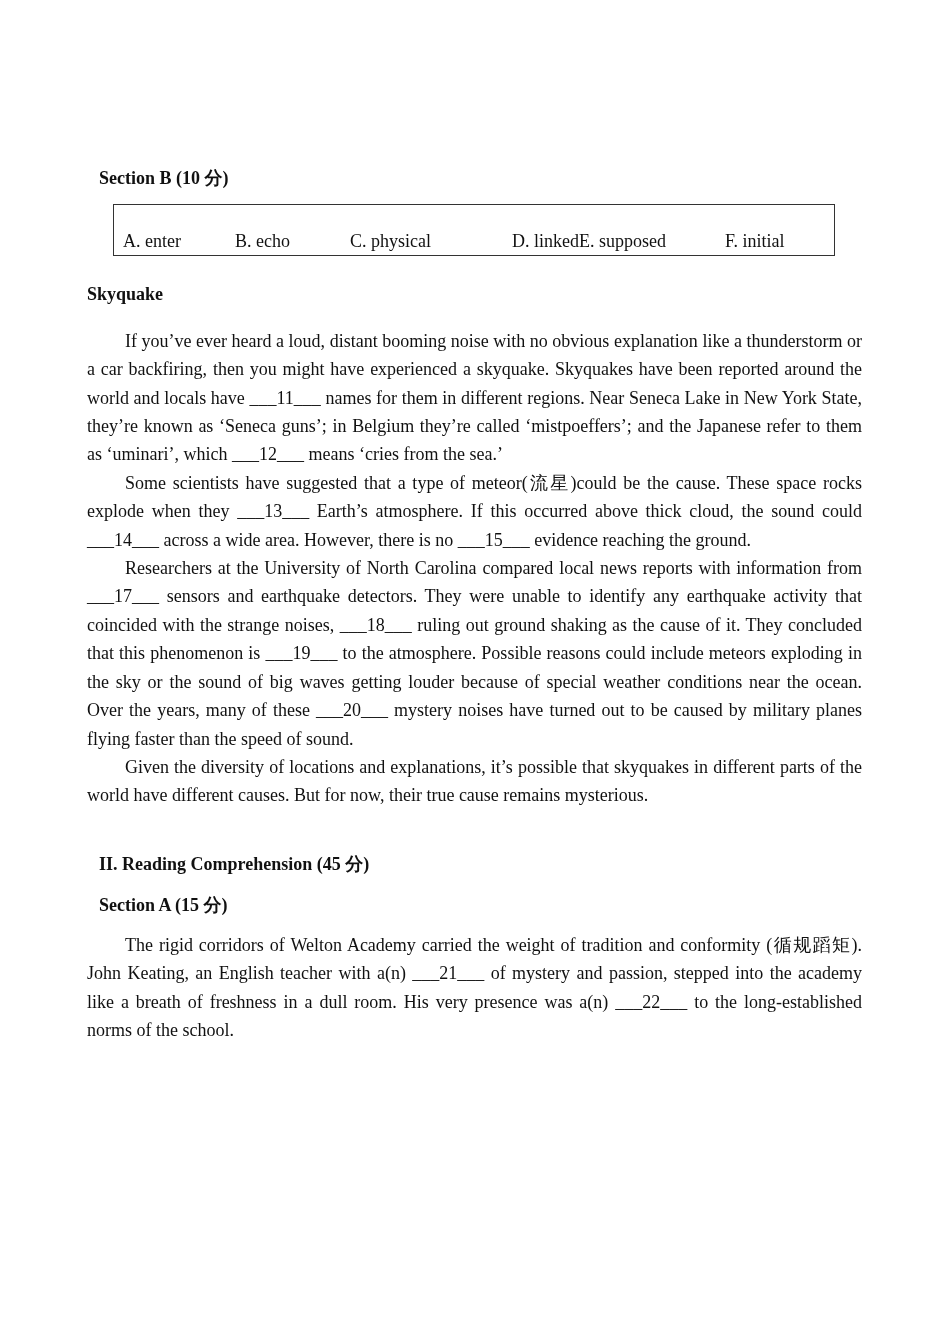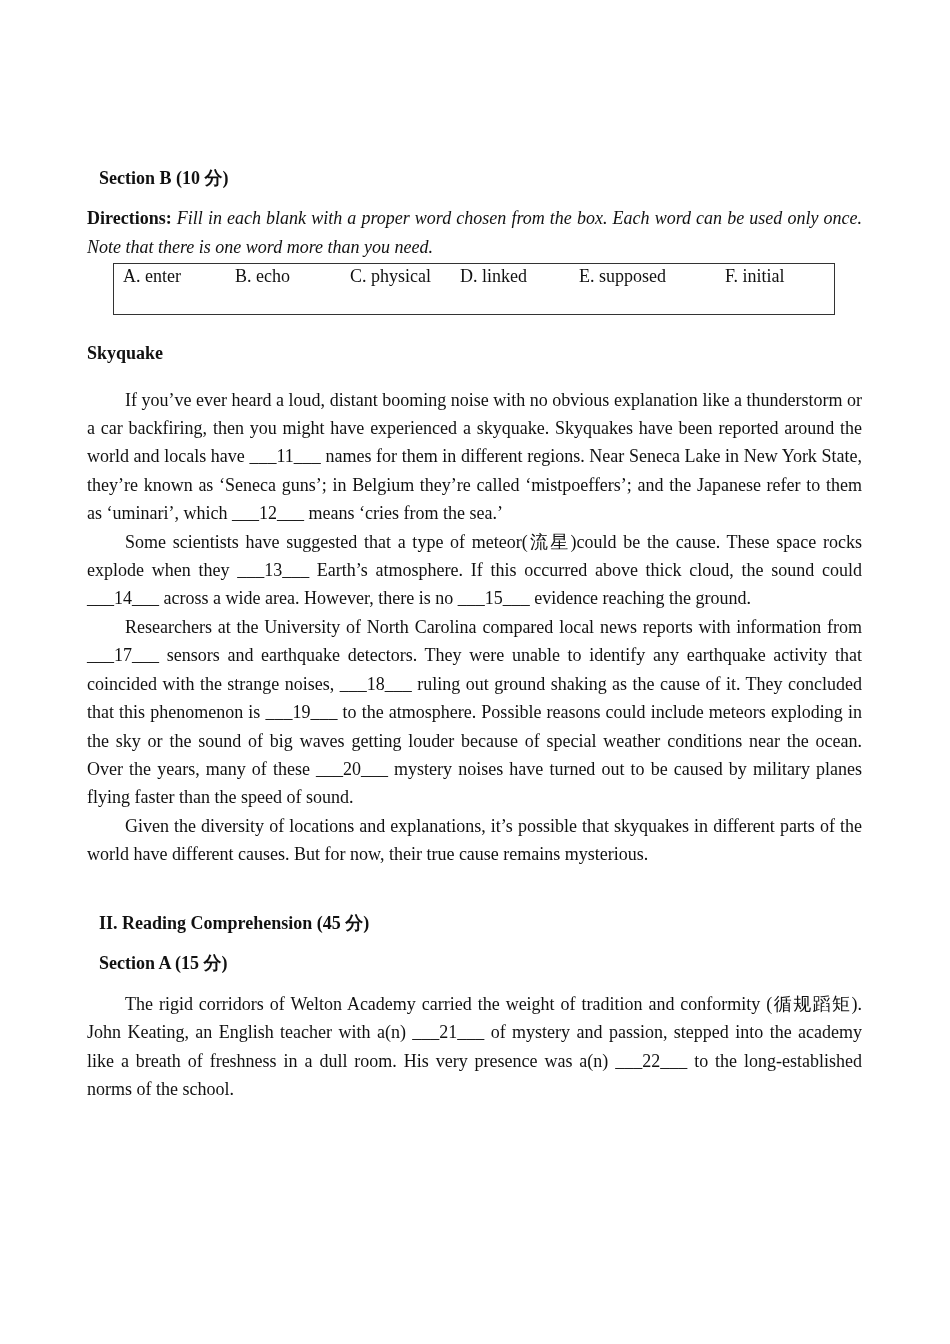--- a/index.html
+++ b/index.html
@@ -40,42 +40,42 @@
       width: 722px;
       border: 1px solid #333333;
       box-sizing: border-box;
       padding: 0 0 0 9px;
       height: 52px;
     }
     .box-row {
       display: flex;
       height: 25px;
       line-height: 25px;
+      margin-top: 24px;
     }
     .box-cell { white-space: nowrap; }
     .c1 { width: 112px; }
     .c2 { width: 115px; }
     .c3 { width: 110px; }
-    .c4 { width: 119px; }
+    .c4 { width: 119px; text-align: right; }
     .c5 { width: 146px; }
     .c6 { width: 100px; }
     .title {
       margin-top: 24px;
       font-weight: bold;
       line-height: 28.4px;
     }
     .gap { height: 28.4px; }
   </style>
 </head>
 <body>
 
 <div class="page">
 
   <p class="line bold">Section B  (10 分)</p>
-  <p class="justify"><span class="bold">Directions:</span><span class="italic"> Fill in each blank with a proper word chosen from the box. Each word can be used only once. Note that there is one word more than you need.</span></p>
 
   <div class="word-box">
     <div class="box-row">
       <span class="box-cell c1">A. enter</span>
       <span class="box-cell c2">B. echo</span>
       <span class="box-cell c3">C. physical</span>
       <span class="box-cell c4">D. linked</span>
       <span class="box-cell c5">E. supposed</span>
       <span class="box-cell c6">F. initial</span>
     </div>

